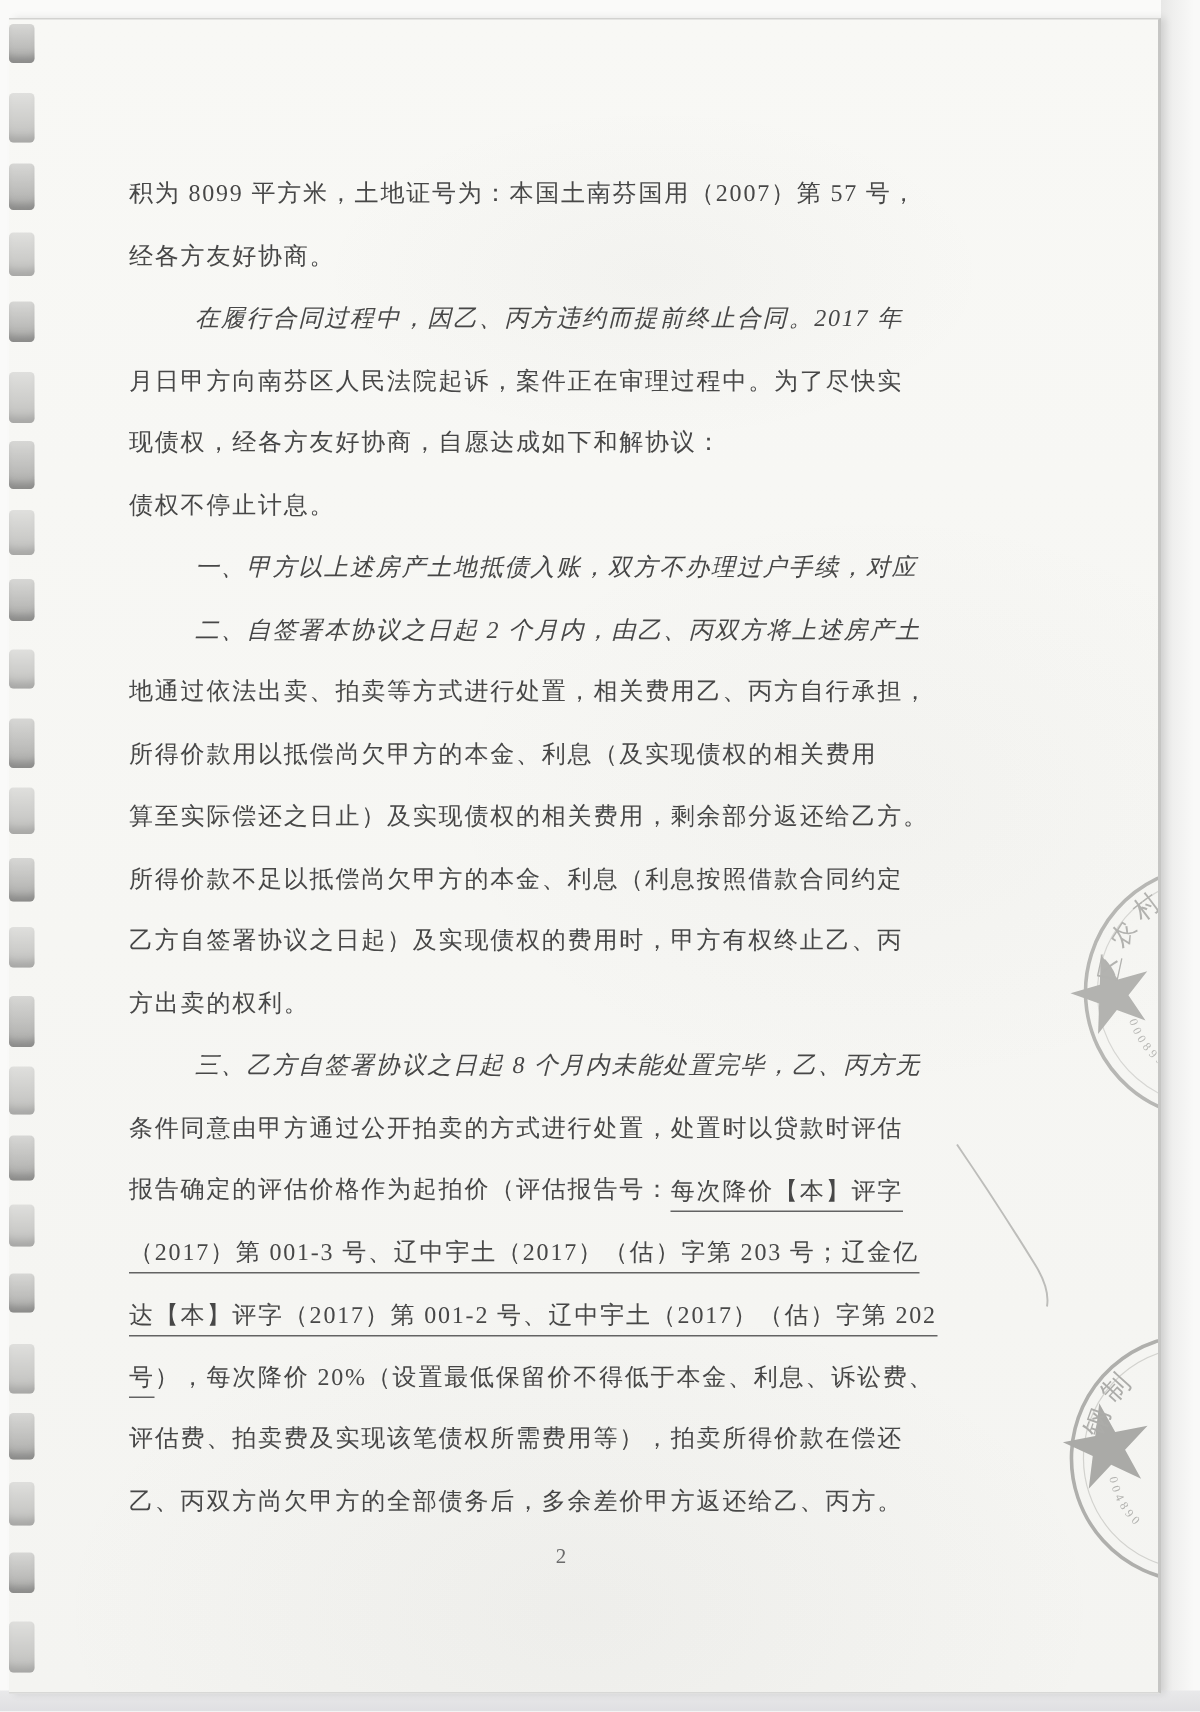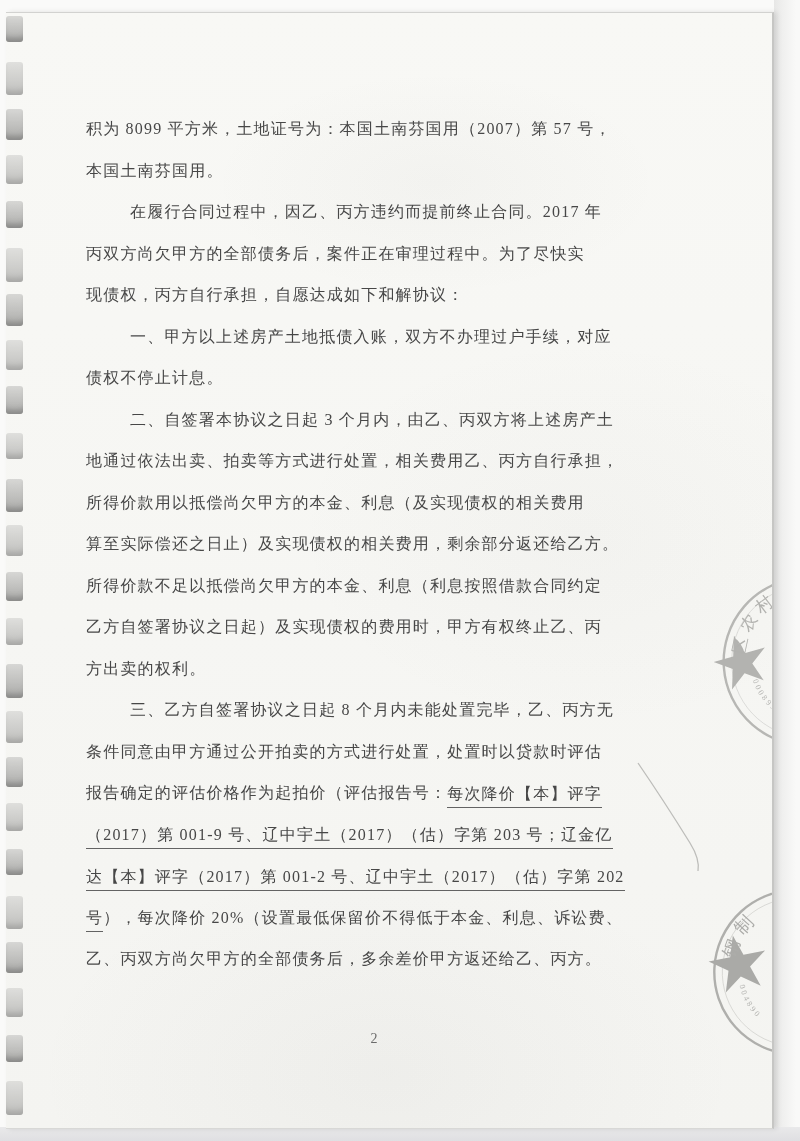--- a/index.html
+++ b/index.html
@@ -34,21 +34,21 @@
     background:linear-gradient(180deg,#d2d2d0 0%,#b6b6b4 55%,#9c9c9a 100%);
     box-shadow:inset 0 -7px 5px -3px rgba(85,85,85,0.5);
   }
   .text-block{
     position:absolute;left:80px;top:96px;width:632px;
     font-size:16px;letter-spacing:1.2px;color:#474747;
   }
   .line{
     height:41.5px;display:flex;align-items:center;white-space:pre;
   }
-  .line.indent{padding-left:44px;}
+  .line.indent{padding-left:44px;font-style:italic;}
   .seg.u{
     border-bottom:1.5px solid #636363;
     padding-bottom:2px;margin-bottom:-3.5px;
   }
   .page-number{
     position:absolute;left:348px;top:1018px;width:40px;text-align:center;
     font-size:14px;color:#6b6b6b;letter-spacing:0;
   }
   .stamp{position:absolute;opacity:0.8;}
   .stamp text{font-family:"Liberation Serif","DejaVu Serif",serif;}
@@ -57,39 +57,40 @@
 </head>
 <body>
 
 <div class="right-strip"></div>
 <div class="bottom-strip"></div>
 
 <div class="paper">
 
   <div class="text-block" id="text-block">
       <div class="line"><span class="seg">积为 8099 平方米，土地证号为：本国土南芬国用（2007）第 57 号，</span></div>
-      <div class="line"><span class="seg">本国土南芬国用。</span></div>
+      <div class="line"><span class="seg">经各方友好协商。</span></div>
       <div class="line indent"><span class="seg">在履行合同过程中，因乙、丙方违约而提前终止合同。2017 年</span></div>
-      <div class="line"><span class="seg">丙双方尚欠甲方的全部债务后，案件正在审理过程中。为了尽快实</span></div>
-      <div class="line"><span class="seg">现债权，丙方自行承担，自愿达成如下和解协议：</span></div>
+      <div class="line"><span class="seg">月日甲方向南芬区人民法院起诉，案件正在审理过程中。为了尽快实</span></div>
+      <div class="line"><span class="seg">现债权，经各方友好协商，自愿达成如下和解协议：</span></div>
+      <div class="line"><span class="seg">债权不停止计息。</span></div>
       <div class="line indent"><span class="seg">一、甲方以上述房产土地抵债入账，双方不办理过户手续，对应</span></div>
-      <div class="line"><span class="seg">债权不停止计息。</span></div>
-      <div class="line indent"><span class="seg">二、自签署本协议之日起 3 个月内，由乙、丙双方将上述房产土</span></div>
+      <div class="line indent"><span class="seg">二、自签署本协议之日起 2 个月内，由乙、丙双方将上述房产土</span></div>
       <div class="line"><span class="seg">地通过依法出卖、拍卖等方式进行处置，相关费用乙、丙方自行承担，</span></div>
       <div class="line"><span class="seg">所得价款用以抵偿尚欠甲方的本金、利息（及实现债权的相关费用</span></div>
       <div class="line"><span class="seg">算至实际偿还之日止）及实现债权的相关费用，剩余部分返还给乙方。</span></div>
       <div class="line"><span class="seg">所得价款不足以抵偿尚欠甲方的本金、利息（利息按照借款合同约定</span></div>
       <div class="line"><span class="seg">乙方自签署协议之日起）及实现债权的费用时，甲方有权终止乙、丙</span></div>
       <div class="line"><span class="seg">方出卖的权利。</span></div>
       <div class="line indent"><span class="seg">三、乙方自签署协议之日起 8 个月内未能处置完毕，乙、丙方无</span></div>
       <div class="line"><span class="seg">条件同意由甲方通过公开拍卖的方式进行处置，处置时以贷款时评估</span></div>
       <div class="line"><span class="seg">报告确定的评估价格作为起拍价（评估报告号：</span><span class="seg u">每次降价【本】评字</span></div>
-      <div class="line"><span class="seg u">（2017）第 001-9 号、辽中宇土（2017）（估）字第 203 号；辽金亿</span></div>
+      <div class="line"><span class="seg u">（2017）第 001-3 号、辽中宇土（2017）（估）字第 203 号；辽金亿</span></div>
       <div class="line"><span class="seg u">达【本】评字（2017）第 001-2 号、辽中宇土（2017）（估）字第 202</span></div>
       <div class="line"><span class="seg u">号</span><span class="seg">），每次降价 20%（设置最低保留价不得低于本金、利息、诉讼费、</span></div>
+      <div class="line"><span class="seg">评估费、拍卖费及实现该笔债权所需费用等），拍卖所得价款在偿还</span></div>
       <div class="line"><span class="seg">乙、丙双方尚欠甲方的全部债务后，多余差价甲方返还给乙、丙方。</span></div>
     </div>
 
   <div class="page-number">2</div>
 
   <svg class="crease" width="120" height="140" viewBox="0 0 120 140">
     <path d="M 32 20 Q 58 58 84 100 Q 94 116 92 128" fill="none" stroke="#bdbdba" stroke-width="1.3"></path>
   </svg>
 
   <svg class="stamp" style="left:692px;top:558px;transform:rotate(-4deg);" width="90" height="195" viewBox="0 0 90 195">

